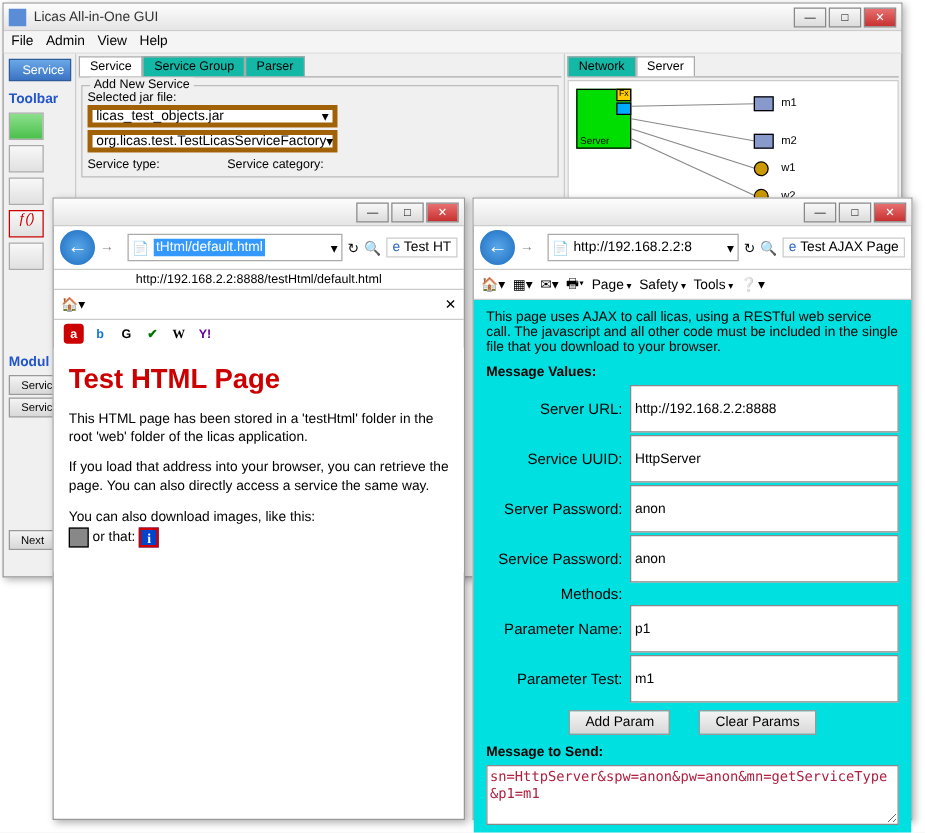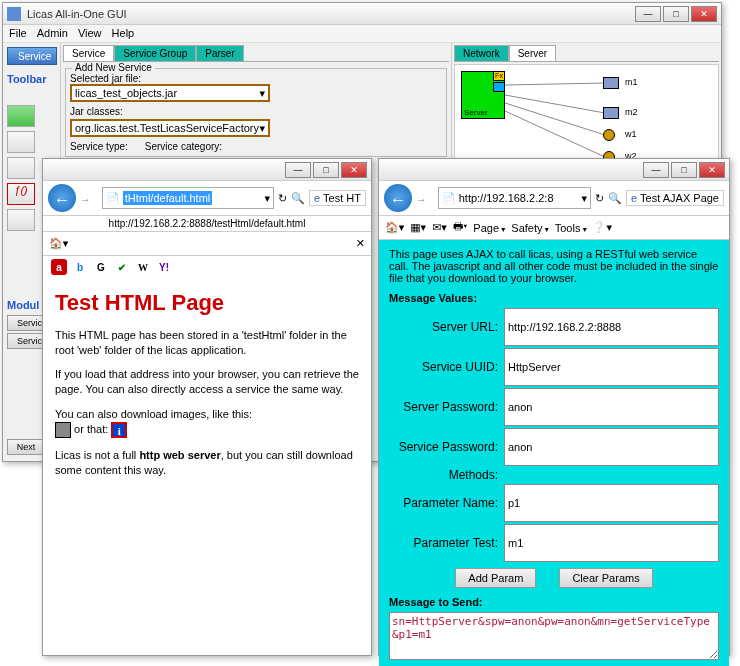--- a/index.html
+++ b/index.html
@@ -8,21 +8,21 @@
 .win { position: absolute; border: 1px solid #999; background: #f0f0f0; box-shadow: 2px 2px 6px rgba(0,0,0,0.3); }
 .titlebar { height: 22px; background: linear-gradient(#fdfdfd,#e5e5e5); border-bottom: 1px solid #ccc; display: flex; align-items: center; padding: 0 4px; }
 .titlebar .ticon { width: 14px; height: 14px; background: #5b8dd6; margin-right: 6px; }
 .titlebar .ttitle { flex: 1; color: #333; }
 .tbtn { width: 26px; height: 16px; margin-left: 2px; border: 1px solid #888; background: linear-gradient(#f8f8f8,#dcdcdc); font-size: 9px; text-align: center; line-height: 14px; }
 .tclose { background: linear-gradient(#e87070,#c83030); color: #fff; }
 
 .menubar { height: 18px; background: #f5f5f5; display: flex; gap: 10px; padding: 2px 6px; border-bottom: 1px solid #ddd; }
 .fieldset { border: 1px solid #bbb; margin: 2px; padding: 4px; position: relative; }
 .fieldset .legend { position: absolute; top: -7px; left: 6px; background: #f0f0f0; padding: 0 3px; font-size: 10px; }
-.combo { width: 200px; height: 18px; border: 2px solid #a16207; background: #fff; padding: 1px 3px; display: flex; align-items: center; }
+.combo { width: 200px; height: 18px; border: 4px solid #a16207; background: #fff; padding: 1px 3px; display: flex; align-items: center; }
 .lbl { font-size: 10px; }
 
 .bluebtn { background: linear-gradient(#6aa8e8,#3b73c2); color: #fff; border: 1px solid #2c5a9a; height: 18px; padding: 1px 10px; font-size: 10px; }
 .graybtn { background: linear-gradient(#f4f4f4,#d8d8d8); border: 1px solid #999; height: 20px; padding: 2px 12px; font-size: 11px; }
 
 .tabrow { display: flex; gap: 0; border-bottom: 1px solid #aaa; }
 .tab { border: 1px solid #aaa; border-bottom: none; padding: 2px 8px; background: #14b8a6; font-size: 10px; }
 .tab.active { background: #fff; }
 
 .ieback { width: 28px; height: 28px; border-radius: 50%; background: radial-gradient(#5aa7e8,#1a6bc0); color: #fff; display: flex; align-items: center; justify-content: center; font-size: 16px; }
@@ -68,21 +68,21 @@
   <div class="menubar">
     <span>File</span>
     <span>Admin</span>
     <span>View</span>
     <span>Help</span>
   </div>
   <div style="display:flex; height:calc(100% - 40px);">
 
     <div style="width:58px; border-right:1px solid #ccc; padding:4px;">
       <button class="bluebtn" style="width:50px;">Service</button>
-      <div style="color:#2255cc; font-weight:bold; margin:8px 0 20px;">Toolbar</div>
+      <div style="color:#2255cc; font-weight:bold; margin:8px 0 5px;">Toolbar</div>
       <div class="tbbox tbgreen"></div>
       <div class="tbbox"></div>
       <div class="tbbox"></div>
       <div class="tbbox" style="border-color:#c00;color:#c00;text-align:center;font-style:italic;">ƒ()</div>
       <div class="tbbox"></div>
       <div style="height:60px;"></div>
       <div style="color:#2255cc; font-weight:bold; margin:4px 0;">Modul</div>
       <button class="graybtn" style="width:50px;height:16px;padding:0;font-size:9px;">Service</button>
       <button class="graybtn" style="width:50px;height:16px;padding:0;font-size:9px;margin-top:2px;">Service</button>
       <div style="height:90px;"></div>
@@ -95,26 +95,25 @@
         <div class="tab">Service Group</div>
         <div class="tab">Parser</div>
       </div>
       <div class="fieldset" style="margin-top:6px;">
         <div class="legend">Add New Service</div>
         <div class="lbl">Selected jar file:</div>
         <div class="combo">
             <span>licas_test_objects.jar</span>
             <span style="margin-left:auto;">▾</span>
           </div>
-        <div class="lbl" style="margin-top:4px;">Jar classes:</div>
         <div class="combo" style="margin-top:2px;">
             <span>org.licas.test.TestLicasServiceFactory</span>
             <span style="margin-left:auto;">▾</span>
           </div>
-        <div style="display:flex; gap:17px; margin-top:4px;">
+        <div style="display:flex; gap:54px; margin-top:4px;">
           <span class="lbl">Service type:</span>
           <span class="lbl">Service category:</span>
         </div>
       </div>
     </div>
 
     <div style="width:270px; border-left:1px solid #ccc; padding:2px;">
       <div class="tabrow">
         <div class="tab">Network</div>
         <div class="tab active">Server</div>
@@ -182,23 +181,20 @@
   <div class="docbody">
     <h1>Test HTML Page</h1>
     <p>This HTML page has been stored in a 'testHtml' folder in the root 'web' folder of the licas application.</p>
     <p>If you load that address into your browser, you can retrieve the page. You can also directly access a service the same way.</p>
     <p>
       <span>You can also download images, like this:</span><br>
       <span class="sq"></span>
       <span>or that:</span>
       <span class="sq2">i</span>
     </p>
-    <p>
-      <span>Licas is not a full </span><b>http web server</b><span>, but you can still download some content this way.</span>
-    </p>
   </div>
 </div>
 
 <div class="win" style="left:378px; top:158px; width:352px; height:498px; background:#fff;">
   <div class="titlebar">
     <div class="ttitle"></div>
     <div class="tbtn">—</div>
     <div class="tbtn">□</div>
     <div class="tbtn tclose">✕</div>
   </div>

